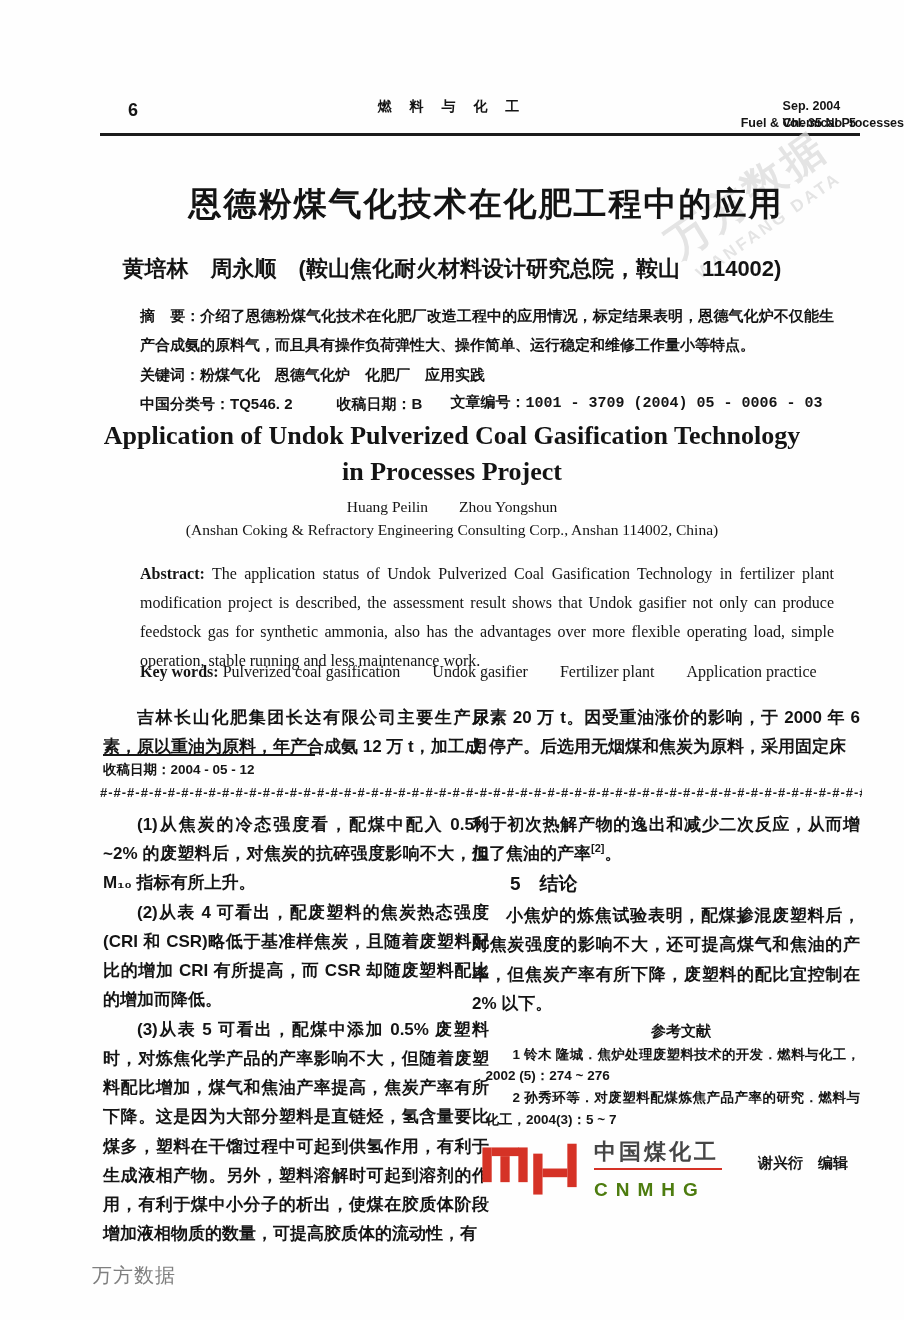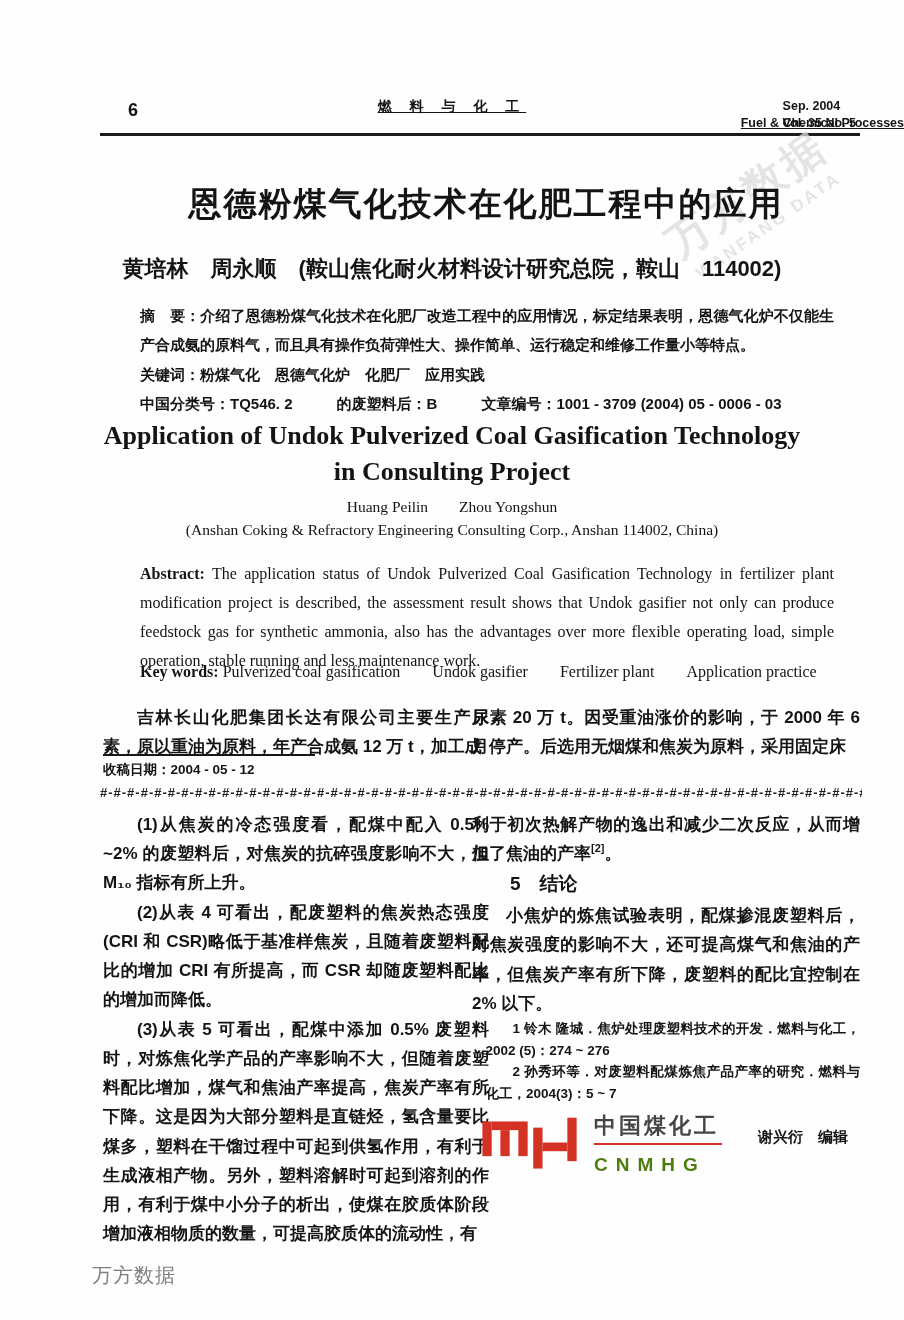--- a/index.html
+++ b/index.html
@@ -5,42 +5,42 @@
   html,body{margin:0;padding:0;background:#e9e9e9;}
   .page{
     position:relative;width:904px;height:1320px;margin:0 auto;
     background:#fefefe;color:#141414;overflow:hidden;
     font-family:"Liberation Sans","DejaVu Sans",sans-serif;
   }
   .serif{font-family:"Liberation Serif","DejaVu Serif",serif;}
   .abs{position:absolute;}
   
   .hdr-pageno{left:128px;top:100px;font-size:18px;font-weight:600;}
-  .hdr-center{left:0;top:98px;width:904px;text-align:center;line-height:1.25;text-decoration:underline;}
+  .hdr-center{left:0;top:98px;width:904px;text-align:center;line-height:1.25;}
   .hdr-journal-cn{font-size:14px;font-weight:700;letter-spacing:7px;}
   .hdr-journal-en{font-size:12.5px;font-weight:700;text-align:right;}
   .hdr-right{right:48px;top:98px;text-align:left;font-size:12.5px;font-weight:700;line-height:1.35;}
   .hdr-rule{left:100px;top:133px;width:760px;height:3px;background:#1b1b1b;}
   
   .wm-diag{
     left:608px;top:258px;width:300px;color:#dcdcdc;opacity:.75;
     transform:rotate(-35deg);transform-origin:left top;text-align:center;
     pointer-events:none;
   }
   .wm-diag .wm-big{font-size:42px;font-weight:700;letter-spacing:4px;}
   .wm-diag .wm-small{font-size:17px;font-weight:700;letter-spacing:3px;}
   
   .title-cn{left:0;top:182px;width:904px;text-align:center;font-size:33px;font-weight:800;letter-spacing:2px;padding-left:34px;}
   .authors-cn{left:0;top:254px;width:904px;text-align:center;font-size:22px;font-weight:600;}
   
   .abs-block{left:140px;top:301px;width:694px;font-size:15px;font-weight:600;line-height:1.95;text-align:justify;}
   .abs-block p{margin:0;}
   .class-line{display:flex;gap:0;}
   .class-seg2{margin-left:44px;}
-  .class-seg3{margin-left:44px;}
+  .class-seg3{margin-left:28px;font-family:Liberation Mono, monospace;}
   
   .title-en{left:0;top:418px;width:904px;text-align:center;font-size:26px;font-weight:700;line-height:1.4;}
   .authors-en{left:0;top:497px;width:904px;text-align:center;font-size:15.5px;}
   .affil-en{left:0;top:521px;width:904px;text-align:center;font-size:15.5px;}
   .abstract-en{left:140px;top:560px;width:694px;font-size:16px;line-height:1.81;text-align:justify;}
   .abstract-en .lbl,.keywords-en .lbl{font-weight:700;}
   .keywords-en{left:140px;top:662px;width:694px;font-size:16px;}
   
   .col{font-size:17px;font-weight:600;line-height:1.72;text-align:justify;}
   .intro-left{left:103px;top:703px;width:386px;}
@@ -94,28 +94,28 @@
   </div>
 
   <div class="abs title-cn">恩德粉煤气化技术在化肥工程中的应用</div>
   <div class="abs authors-cn">黄培林　周永顺　(鞍山焦化耐火材料设计研究总院，鞍山　114002)</div>
 
   <div class="abs abs-block">
     <p><span class="lbl">摘　要：</span><span>介绍了恩德粉煤气化技术在化肥厂改造工程中的应用情况，标定结果表明，恩德气化炉不仅能生产合成氨的原料气，而且具有操作负荷弹性大、操作简单、运行稳定和维修工作量小等特点。</span></p>
     <p><span class="lbl">关键词：</span><span>粉煤气化　恩德气化炉　化肥厂　应用实践</span></p>
     <p class="class-line">
       <span><span>中国分类号：</span><span>TQ546. 2</span></span>
-      <span class="class-seg2"><span>的废塑料后：</span><span>B</span></span>
+      <span class="class-seg2"><span>收稿日期：</span><span>B</span></span>
       <span class="class-seg3"><span>文章编号：</span><span>1001 - 3709 (2004) 05 - 0006 - 03</span></span>
     </p>
   </div>
 
   <div class="abs title-en serif">
     <div>Application of Undok Pulverized Coal Gasification Technology</div>
-    <div>in Consulting Project</div>
+    <div>in Processes Project</div>
   </div>
   <div class="abs authors-en serif">Huang Peilin　　Zhou Yongshun</div>
   <div class="abs affil-en serif">(Anshan Coking &amp; Refractory Engineering Consulting Corp., Anshan 114002, China)</div>
 
   <div class="abs abstract-en serif">
     <span class="lbl">Abstract:</span><span> The application status of Undok Pulverized Coal Gasification Technology in fertilizer plant modification project is described, the assessment result shows that Undok gasifier not only can produce feedstock gas for synthetic ammonia, also has the advantages over more flexible operating load, simple operation, stable running and less maintenance work.</span>
   </div>
   <div class="abs keywords-en serif">
     <span class="lbl">Key words:</span><span> Pulverized coal gasification　　Undok gasifier　　Fertilizer plant　　Application practice</span>
   </div>
@@ -137,20 +137,21 @@
   <div class="abs col lower-left">
     <p>(1)从焦炭的冷态强度看，配煤中配入 0.5% ~2% 的废塑料后，对焦炭的抗碎强度影响不大，但 M₁₀ 指标有所上升。</p>
     <p>(2)从表 4 可看出，配废塑料的焦炭热态强度 (CRI 和 CSR)略低于基准样焦炭，且随着废塑料配比的增加 CRI 有所提高，而 CSR 却随废塑料配比的增加而降低。</p>
     <p>(3)从表 5 可看出，配煤中添加 0.5% 废塑料时，对炼焦化学产品的产率影响不大，但随着废塑料配比增加，煤气和焦油产率提高，焦炭产率有所下降。这是因为大部分塑料是直链烃，氢含量要比煤多，塑料在干馏过程中可起到供氢作用，有利于生成液相产物。另外，塑料溶解时可起到溶剂的作用，有利于煤中小分子的析出，使煤在胶质体阶段增加液相物质的数量，可提高胶质体的流动性，有</p>
   </div>
 
   <div class="abs col lower-right">
     <p class="noindent"><span>利于初次热解产物的逸出和减少二次反应，从而增加了焦油的产率</span><sup>[2]</sup><span>。</span></p>
     <p class="sec-head">5　结论</p>
     <p>小焦炉的炼焦试验表明，配煤掺混废塑料后，对焦炭强度的影响不大，还可提高煤气和焦油的产率，但焦炭产率有所下降，废塑料的配比宜控制在 2% 以下。</p>
+    <p class="refs-head">参考文献</p>
     <p class="ref-item">1 铃木 隆城．焦炉处理废塑料技术的开发．燃料与化工，2002 (5)：274 ~ 276</p>
     <p class="ref-item">2 孙秀环等．对废塑料配煤炼焦产品产率的研究．燃料与化工，2004(3)：5 ~ 7</p>
 
     <div class="logo-row">
       <svg width="100" height="62" viewBox="0 0 160 100" aria-hidden="true">
         <g fill="#d53226">
           <rect x="0" y="12" width="15" height="56"></rect>
           <rect x="15" y="12" width="44" height="14"></rect>
           <rect x="29" y="26" width="15" height="42"></rect>
           <rect x="58" y="12" width="15" height="56"></rect>

